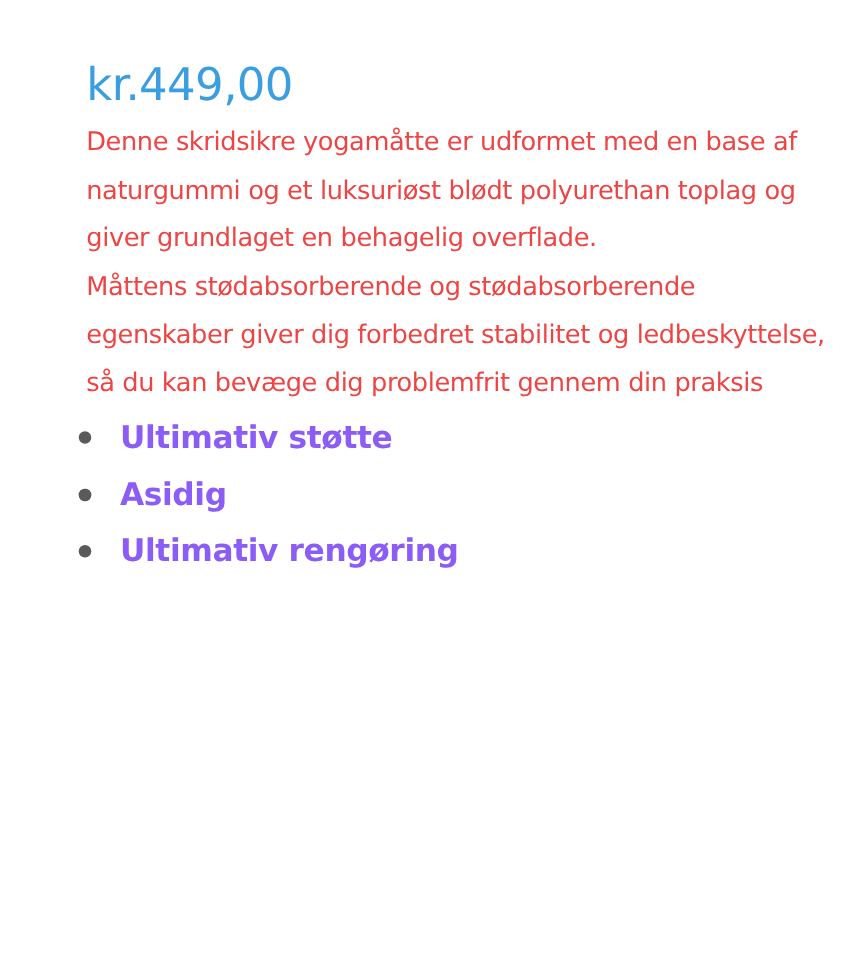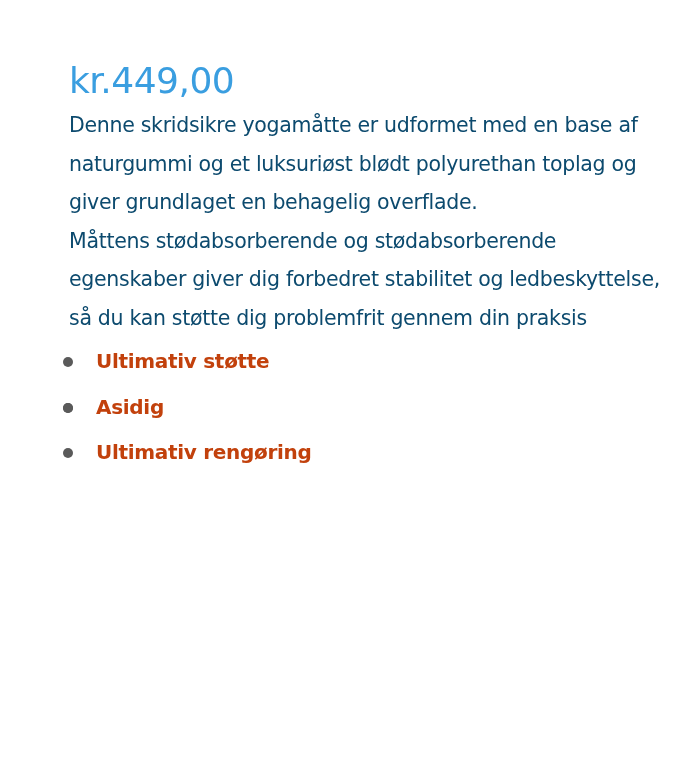--- a/index.html
+++ b/index.html
@@ -1,65 +1,65 @@
 <!DOCTYPE html>
 <html><head>
 <meta charset="utf-8">
 <style>
   html, body { margin: 0; padding: 0; background: #ffffff; }
   body { width: 692px; height: 768px; position: relative; overflow: hidden; }
-  .wrap { position: absolute; left: 69px; top: 56px; width: 600px; }
+  .wrap { position: absolute; left: 69px; top: 44px; width: 600px; }
   .price {
     font-family: "DejaVu Sans", sans-serif;
     color: #3a9ee0;
     font-size: 36px;
     line-height: 50px;
     letter-spacing: -0.5px;
     margin: 0;
   }
   .desc {
     font-family: "DejaVu Sans", sans-serif;
-    color: #0c4a6e;
+    color: #ef4444;
     font-size: 20.5px;
     line-height: 38.5px;
     margin: 0;
     letter-spacing: -0.3px;
   }
   ul.features {
     list-style: none;
     margin: 0;
     padding: 0;
     margin-top: 2px;
   }
   ul.features li {
     position: relative;
     padding-left: 27px;
     font-family: "DejaVu Sans", sans-serif;
     font-weight: bold;
-    color: #c2410c;
-    font-size: 20px;
+    color: #8b5cf6;
+    font-size: 25px;
     line-height: 45.5px;
     letter-spacing: -0.3px;
   }
   ul.features li .bullet {
     position: absolute;
     left: -6px;
     top: 18px;
     width: 10px;
     height: 10px;
     border-radius: 50%;
     background: #5a5a5a;
   }
 </style>
 </head>
 <body>
 
 <div class="wrap">
   <p class="price">kr.449,00</p>
   <p class="desc">Denne skridsikre yogamåtte er udformet med en base af naturgummi og et luksuriøst blødt polyurethan toplag og giver grundlaget en behagelig overflade.</p>
-  <p class="desc">Måttens stødabsorberende og stødabsorberende egenskaber giver dig forbedret stabilitet og ledbeskyttelse, så du kan støtte dig problemfrit gennem din praksis</p>
+  <p class="desc">Måttens stødabsorberende og stødabsorberende egenskaber giver dig forbedret stabilitet og ledbeskyttelse, så du kan bevæge dig problemfrit gennem din praksis</p>
   <ul class="features">
     <li><span class="bullet"></span><span>Ultimativ støtte</span></li>
     <li><span class="bullet"></span></li>
     <li><span class="bullet"></span><span>Asidig</span></li>
     <li><span class="bullet"></span><span>Ultimativ rengøring</span></li>
   </ul>
 </div>
 
 </body></html>

